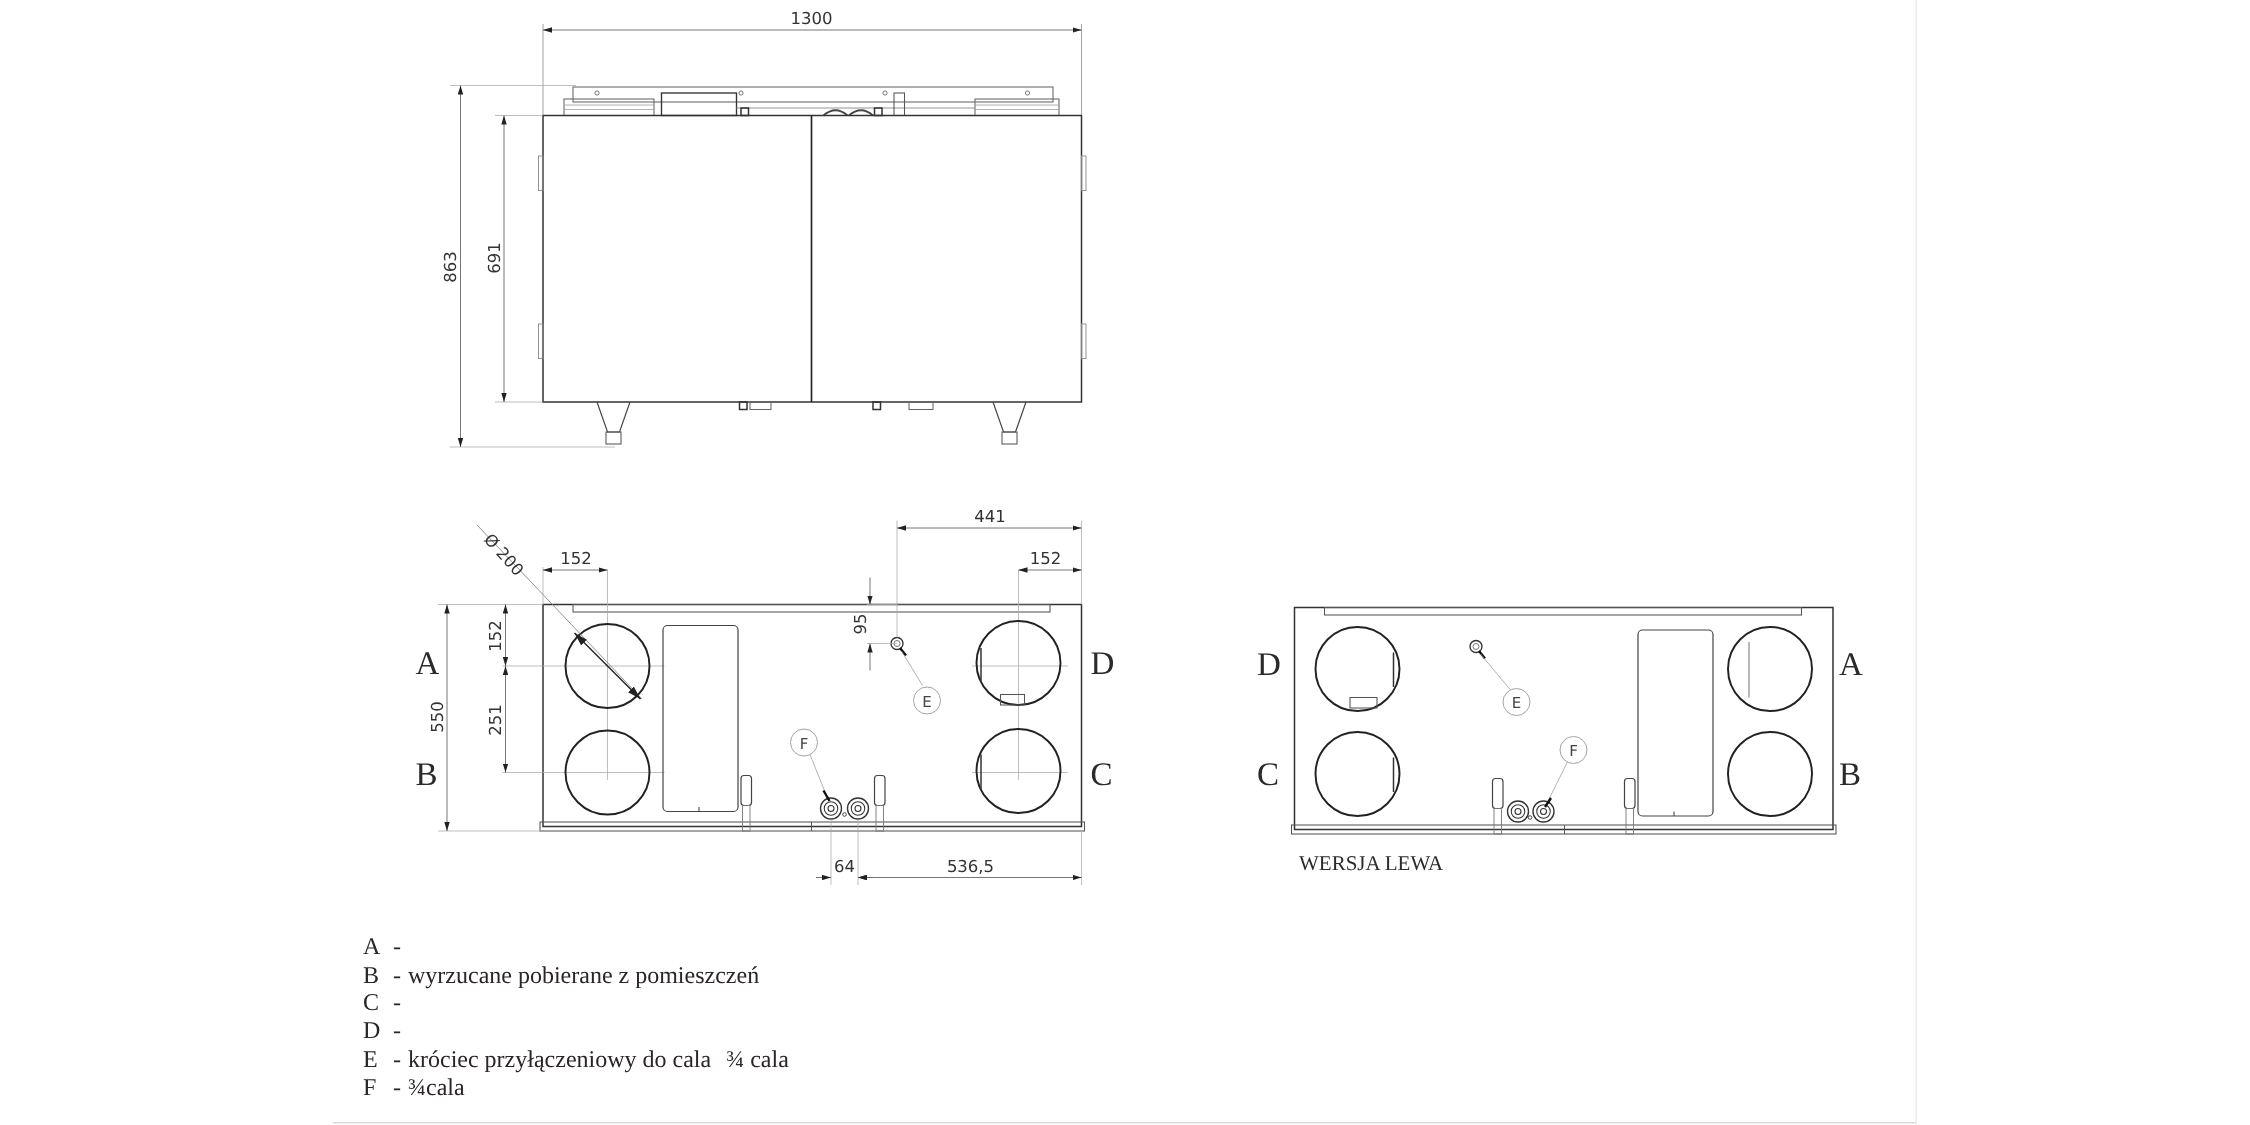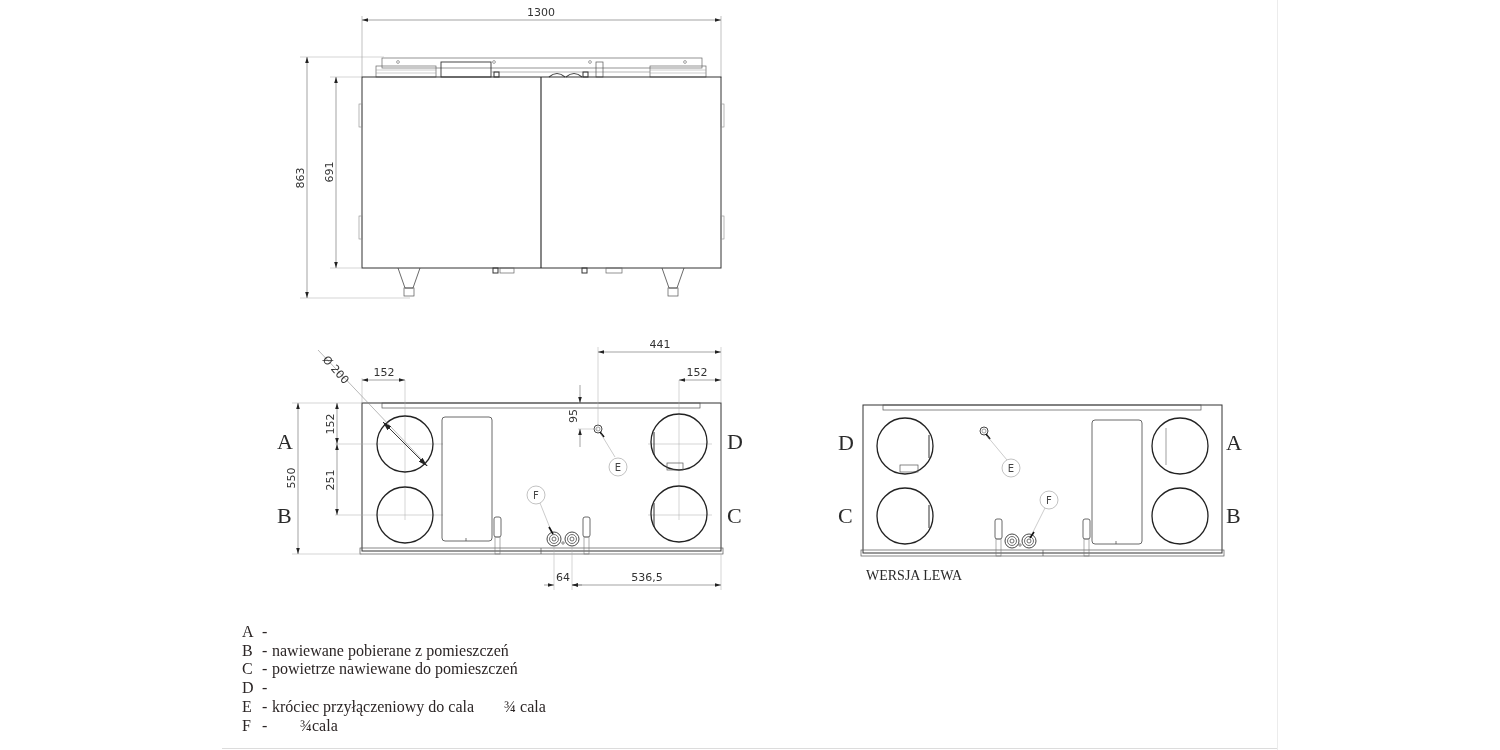--- a/index.html
+++ b/index.html
@@ -11,22 +11,22 @@
     .caption { font-family: "Liberation Serif", serif; font-size: 14px; fill: #2a2a2a; }
     .legend {
       position: absolute; left: 242px; top: 623px;
       font-family: "Liberation Serif", serif; font-size: 16px; color: #2b2525;
       line-height: 18.7px;
     }
     .legend-row { display: flex; white-space: nowrap; }
     .legend-key { width: 20px; display: inline-block; }
     .legend-sep { width: 10px; display: inline-block; }
     .legend-size { display: inline-block; }
-    .legend-row.e .legend-size { margin-left: 30px; }
-    .legend-row.f .legend-size { margin-left: 28px; }
+    .legend-row.e .legend-size { margin-left: 10px; }
+    .legend-row.f .legend-size { }
     .frame-bottom { position: absolute; left: 222px; top: 748px; width: 1056px; height: 1px; background: #dcdcdc; }
     .frame-right { position: absolute; left: 1277px; top: 0; width: 1px; height: 750px; background: #ececec; }
   </style>
 </head>
 <body>
 
 <svg id="canvas" viewBox="0 0 1500 750" xmlns="http://www.w3.org/2000/svg">
   <defs>
     <marker id="arr" viewBox="0 0 10 6" refX="10" refY="3" markerWidth="10" markerHeight="6" orient="auto-start-reverse">
       <path d="M0,0 L10,3 L0,6 z" fill="#222"></path>
@@ -241,26 +241,25 @@
 </svg>
 
 <div class="legend">
   <div class="legend-row">
     <span class="legend-key">A</span>
     <span class="legend-sep">-</span>
   </div>
   <div class="legend-row">
     <span class="legend-key">B</span>
     <span class="legend-sep">-</span>
-    <span>nawiewane pobierane z pomieszczeń</span>
+    <span>wyrzucane pobierane z pomieszczeń</span>
   </div>
   <div class="legend-row">
     <span class="legend-key">C</span>
     <span class="legend-sep">-</span>
-    <span>powietrze nawiewane do pomieszczeń</span>
   </div>
   <div class="legend-row">
     <span class="legend-key">D</span>
     <span class="legend-sep">-</span>
   </div>
   <div class="legend-row e">
     <span class="legend-key">E</span>
     <span class="legend-sep">-</span>
     <span>króciec przyłączeniowy do cala</span>
     <span class="legend-size">¾ cala</span>

